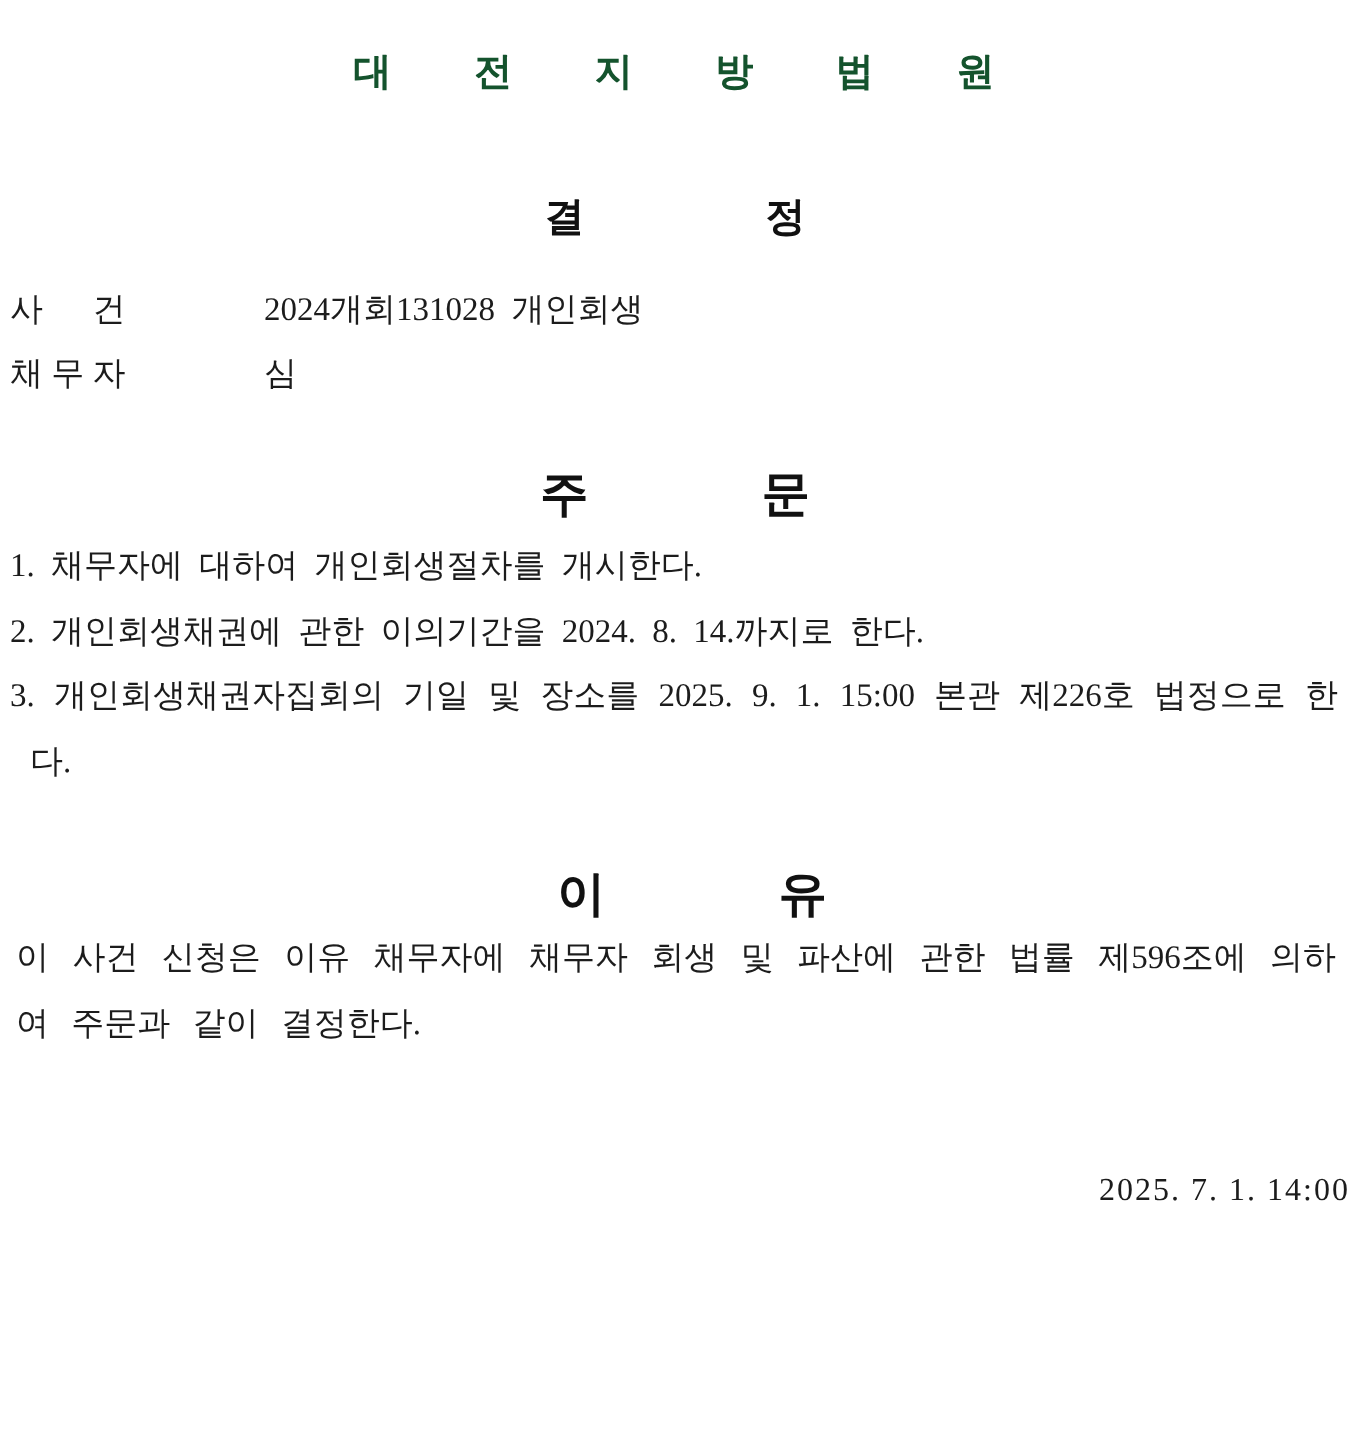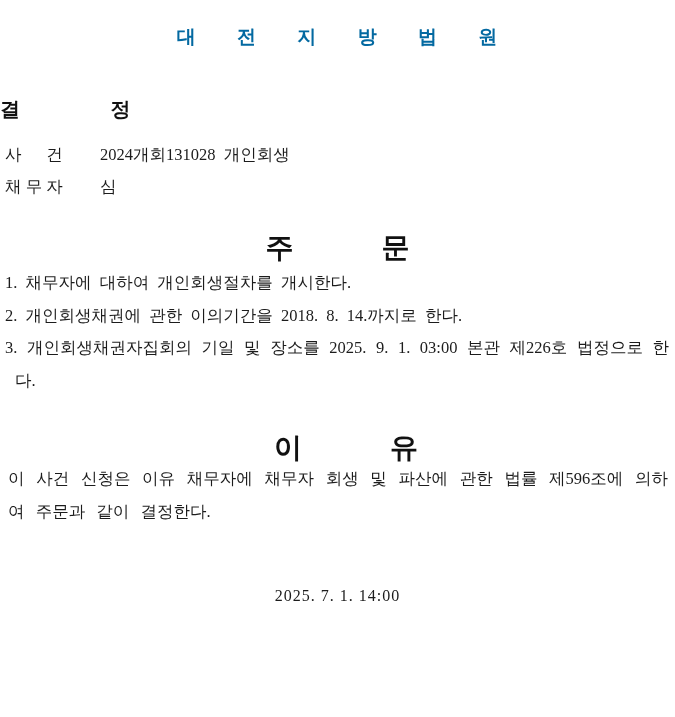--- a/index.html
+++ b/index.html
@@ -22,44 +22,46 @@
       background: #ffffff;
     }
     
     .court-title {
       margin: 25px 0 0 0;
       text-align: center;
       font-family: "Liberation Sans", sans-serif;
       font-weight: 700;
       font-size: 19px;
       line-height: 23px;
-      color: #0369a1;
+      color: #14532d;
       white-space: pre;
       word-spacing: 34px;
       letter-spacing: 1px;
     }
     
     .doc-type {
       margin: 49px 0 0 0;
+      text-align: center;
       font-family: "Liberation Sans", sans-serif;
       font-weight: 700;
       font-size: 20px;
       line-height: 24px;
       color: #111111;
       white-space: pre;
       word-spacing: 85px;
     }
     
     .case-info {
       margin: 18px 0 0 5px;
       font-size: 16.5px;
     }
     .case-row {
       display: flex;
       line-height: 32px;
+      gap: 32px;
     }
     .case-label {
       width: 95px;
       flex: 0 0 95px;
       white-space: pre;
     }
     .case-value {
       white-space: pre;
       text-align: right;
     }
@@ -68,21 +70,21 @@
       margin: 32px 0 0 100px;
       font-size: 16.5px;
       line-height: 32px;
     }
     .party-line { white-space: pre; }
     
     .section-heading {
       text-align: center;
       font-family: "Liberation Sans", sans-serif;
       font-weight: 700;
-      font-size: 28px;
+      font-size: 24px;
       line-height: 24px;
       color: #111111;
       white-space: pre;
       word-spacing: 80px;
     }
     .order-heading  { margin-top: 33px; }
     .reason-heading { margin-top: 39px; padding-left: 17px; }
     
     .order-items {
       margin: 7px 6px 0 0;
@@ -99,21 +101,21 @@
     .reason-text {
       margin: 2px 7px 0 8px;
       font-size: 16.5px;
       line-height: 33px;
       text-align: justify;
       word-spacing: 7px;
     }
     
     .footer-date {
       margin: 58px 0 0 0;
-      text-align: center;
+      text-align: right;
       font-size: 16px;
       line-height: 20px;
       letter-spacing: 1px;
       white-space: pre;
     }
   </style>
 </head>
 <body>
 
 <div class="page">
@@ -131,22 +133,22 @@
       <span class="case-label">채 무 자</span>
       <span class="case-value">심</span>
     </div>
   </div>
 
 
   <div class="section-heading order-heading">주 문</div>
 
   <div class="order-items">
     <div class="order-item">1. 채무자에 대하여 개인회생절차를 개시한다.</div>
-    <div class="order-item">2. 개인회생채권에 관한 이의기간을 2018. 8. 14.까지로 한다.</div>
-    <div class="order-item">3. 개인회생채권자집회의 기일 및 장소를 2025. 9. 1. 03:00 본관 제226호 법정으로 한다.</div>
+    <div class="order-item">2. 개인회생채권에 관한 이의기간을 2024. 8. 14.까지로 한다.</div>
+    <div class="order-item">3. 개인회생채권자집회의 기일 및 장소를 2025. 9. 1. 15:00 본관 제226호 법정으로 한다.</div>
   </div>
 
   <div class="section-heading reason-heading">이 유</div>
 
   <div class="reason-text">이 사건 신청은 이유 채무자에 채무자 회생 및 파산에 관한 법률 제596조에 의하여 주문과 같이 결정한다.</div>
 
   <div class="footer-date">2025. 7. 1. 14:00</div>
 
 </div>
 

